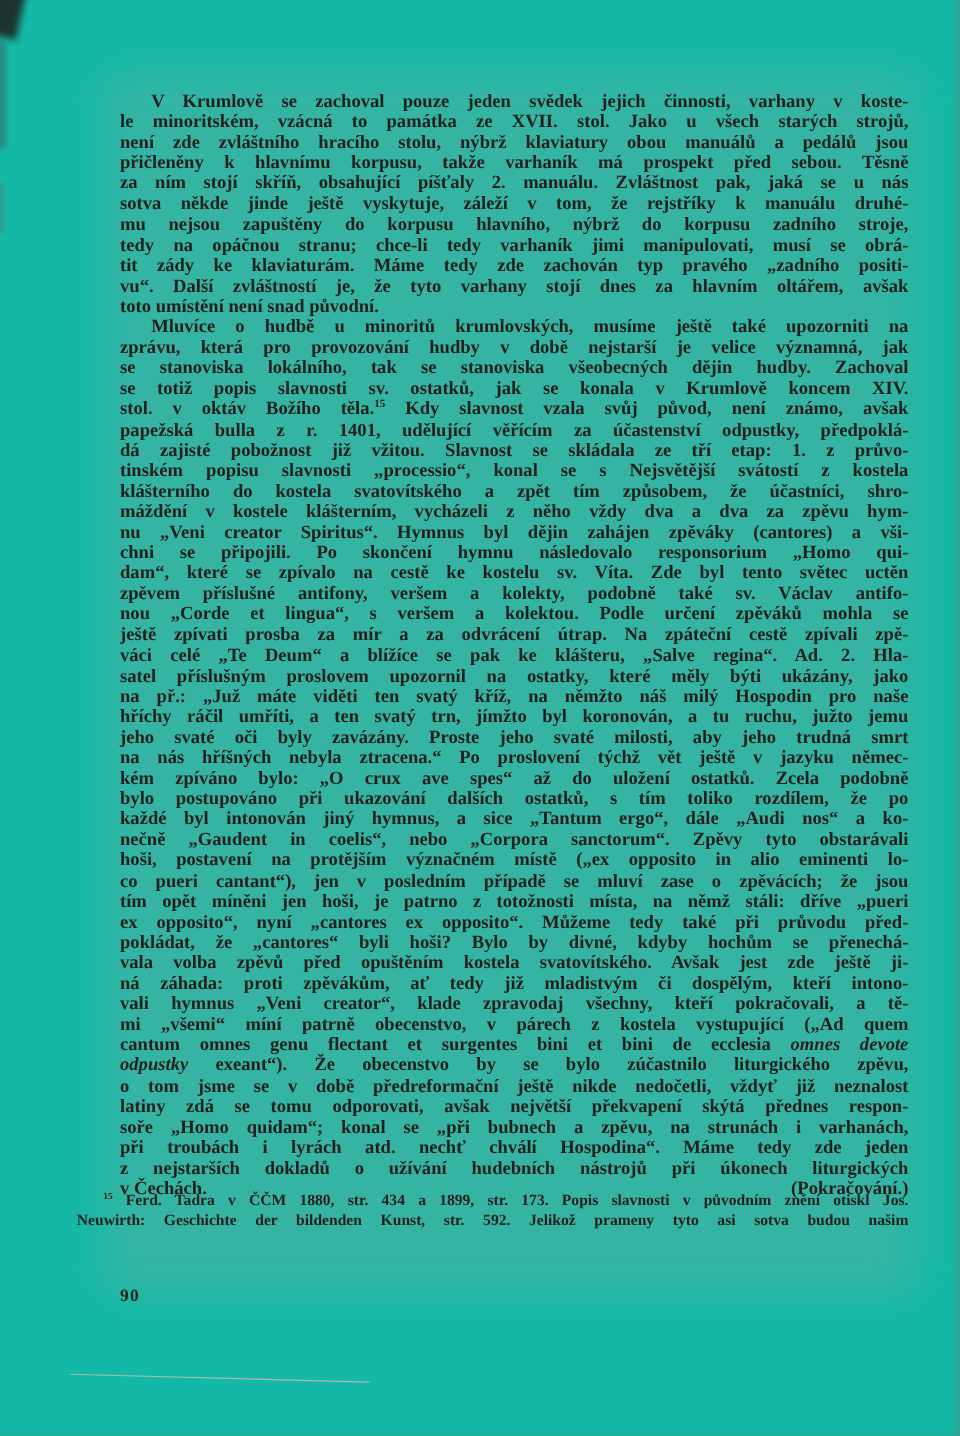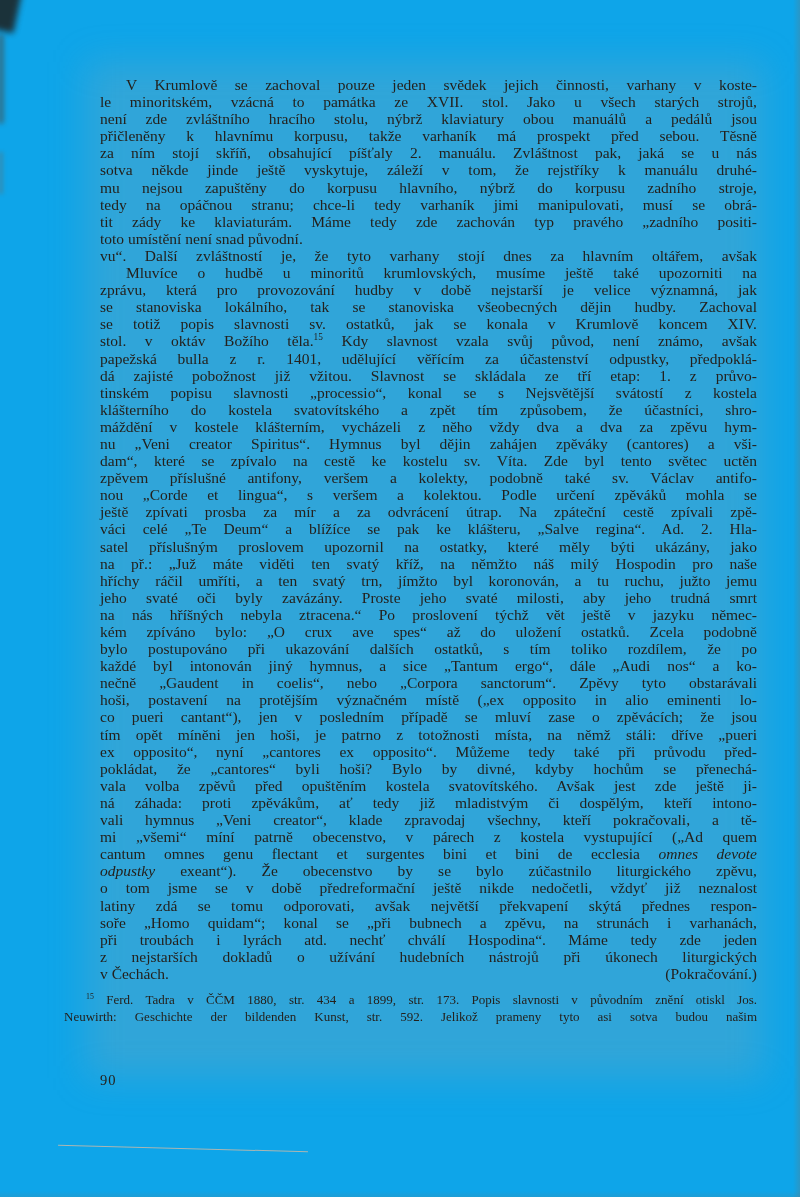--- a/index.html
+++ b/index.html
@@ -1,22 +1,23 @@
 <!DOCTYPE html>
 <html><head>
 <meta charset="utf-8">
 <style>
   html,body { margin:0; padding:0; }
   .page {
     position:relative;
     width:800px; height:1197px;
-    background:#0ea5e9;
+    background:#14b8a6;
     overflow:hidden;
     font-family:"Liberation Serif", serif;
     color:#24211d;
+    font-weight:bold;
   }
   
   .scan-shade {
     position:absolute; left:86px; top:62px; width:678px; height:1016px;
     background:rgba(172,170,161,0.22);
     filter:blur(18px);
   }
   
   .smudge-corner { position:absolute; left:-9px; top:-11px; width:27px; height:42px;
     background:#1e1e1c; filter:blur(3px); transform:rotate(12deg); opacity:.85; }
@@ -74,35 +75,36 @@
     <div>
         <div class="line indent"><span>V Krumlově se zachoval pouze jeden svědek jejich činnosti, varhany v koste-</span></div>
         <div class="line"><span>le minoritském, vzácná to památka ze XVII. stol. Jako u všech starých strojů,</span></div>
         <div class="line"><span>není zde zvláštního hracího stolu, nýbrž klaviatury obou manuálů a pedálů jsou</span></div>
         <div class="line"><span>přičleněny k hlavnímu korpusu, takže varhaník má prospekt před sebou. Těsně</span></div>
         <div class="line"><span>za ním stojí skříň, obsahující píšťaly 2. manuálu. Zvláštnost pak, jaká se u nás</span></div>
         <div class="line"><span>sotva někde jinde ještě vyskytuje, záleží v tom, že rejstříky k manuálu druhé-</span></div>
         <div class="line"><span>mu nejsou zapuštěny do korpusu hlavního, nýbrž do korpusu zadního stroje,</span></div>
         <div class="line"><span>tedy na opáčnou stranu; chce-li tedy varhaník jimi manipulovati, musí se obrá-</span></div>
         <div class="line"><span>tit zády ke klaviaturám. Máme tedy zde zachován typ pravého „zadního positi-</span></div>
+        <div class="line"><span>vu“. Další zvláštností je, že tyto varhany stojí dnes za hlavním oltářem, avšak</span></div>
         <div class="line nj"><span>toto umístění není snad původní.</span></div>
-        <div class="line"><span>vu“. Další zvláštností je, že tyto varhany stojí dnes za hlavním oltářem, avšak</span></div>
       </div>
     <div>
         <div class="line indent"><span>Mluvíce o hudbě u minoritů krumlovských, musíme ještě také upozorniti na</span></div>
         <div class="line"><span>zprávu, která pro provozování hudby v době nejstarší je velice významná, jak</span></div>
         <div class="line"><span>se stanoviska lokálního, tak se stanoviska všeobecných dějin hudby. Zachoval</span></div>
         <div class="line"><span>se totiž popis slavnosti sv. ostatků, jak se konala v Krumlově koncem XIV.</span></div>
         <div class="line"><span>stol. v oktáv Božího těla.</span><sup>15</sup><span> Kdy slavnost vzala svůj původ, není známo, avšak</span></div>
         <div class="line"><span>papežská bulla z r. 1401, udělující věřícím za účastenství odpustky, předpoklá-</span></div>
         <div class="line"><span>dá zajisté pobožnost již vžitou. Slavnost se skládala ze tří etap: 1. z průvo-</span></div>
         <div class="line"><span>tinském popisu slavnosti „processio“, konal se s Nejsvětější svátostí z kostela</span></div>
         <div class="line"><span>klášterního do kostela svatovítského a zpět tím způsobem, že účastníci, shro-</span></div>
         <div class="line"><span>máždění v kostele klášterním, vycházeli z něho vždy dva a dva za zpěvu hym-</span></div>
         <div class="line"><span>nu „Veni creator Spiritus“. Hymnus byl dějin zahájen zpěváky (cantores) a vši-</span></div>
+        <div class="line"><span>chni se připojili. Po skončení hymnu následovalo responsorium „Homo qui-</span></div>
         <div class="line"><span>dam“, které se zpívalo na cestě ke kostelu sv. Víta. Zde byl tento světec uctěn</span></div>
         <div class="line"><span>zpěvem příslušné antifony, veršem a kolekty, podobně také sv. Václav antifo-</span></div>
         <div class="line"><span>nou „Corde et lingua“, s veršem a kolektou. Podle určení zpěváků mohla se</span></div>
         <div class="line"><span>ještě zpívati prosba za mír a za odvrácení útrap. Na zpáteční cestě zpívali zpě-</span></div>
         <div class="line"><span>váci celé „Te Deum“ a blížíce se pak ke klášteru, „Salve regina“. Ad. 2. Hla-</span></div>
         <div class="line"><span>satel příslušným proslovem upozornil na ostatky, které měly býti ukázány, jako</span></div>
         <div class="line"><span>na př.: „Juž máte viděti ten svatý kříž, na němžto náš milý Hospodin pro naše</span></div>
         <div class="line"><span>hříchy ráčil umříti, a ten svatý trn, jímžto byl koronován, a tu ruchu, južto jemu</span></div>
         <div class="line"><span>jeho svaté oči byly zavázány. Proste jeho svaté milosti, aby jeho trudná smrt</span></div>
         <div class="line"><span>na nás hříšných nebyla ztracena.“ Po proslovení týchž vět ještě v jazyku němec-</span></div>

